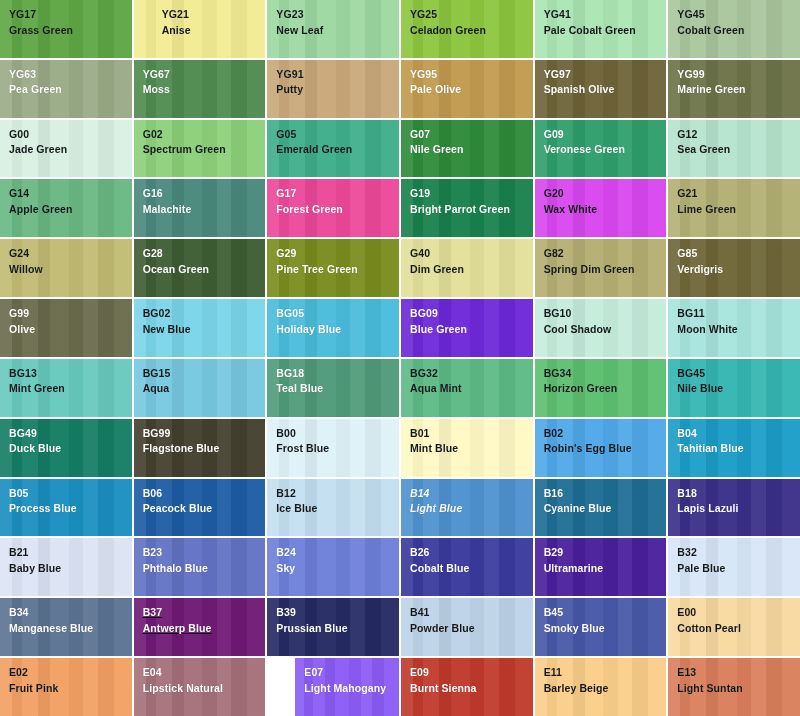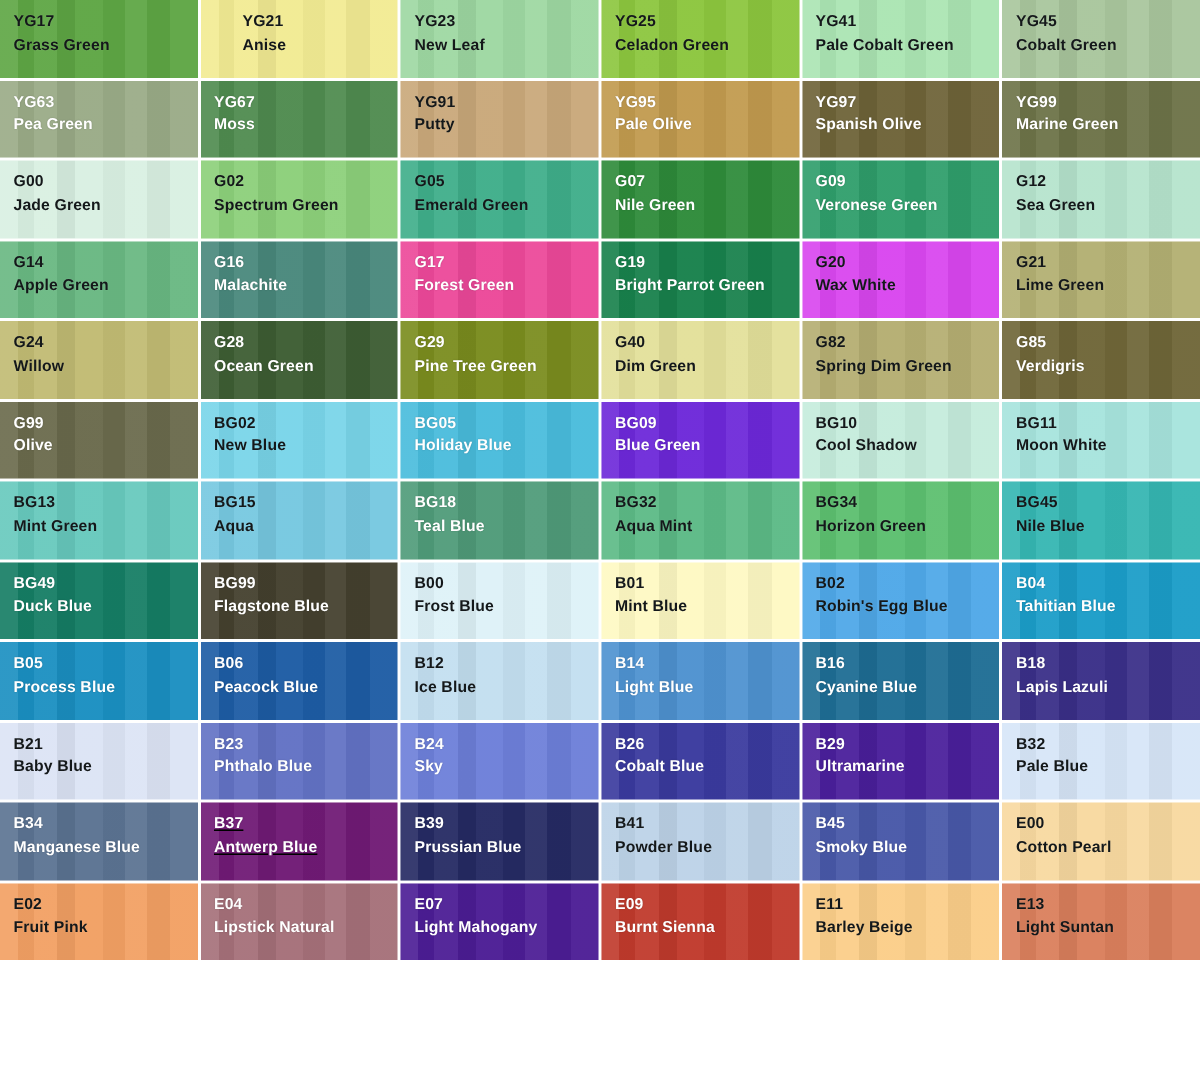--- a/index.html
+++ b/index.html
@@ -12,21 +12,21 @@
     width: 800px;
     height: 716px;
     font-family: "Liberation Sans", "DejaVu Sans", sans-serif;
     overflow: hidden;
   }
   #swatch-grid {
     display: grid;
     grid-template-columns: repeat(6, 1fr);
     grid-template-rows: repeat(12, 1fr);
     width: 800px;
-    height: 640px;
+    height: 716px;
     gap: 2px 2px;
     background: #ffffff;
     box-sizing: border-box;
   }
   .swatch {
     position: relative;
     overflow: hidden;
     padding: 9px 0 0 9px;
     box-sizing: border-box;
     line-height: 1.0;
@@ -432,21 +432,21 @@
         <span class="name">Peacock Blue</span>
       </div>
     </div>
     <div class="swatch" style="background: rgb(195, 223, 240);">
       <div class="bands"></div>
       <div class="txt dark-text">
         <span class="code">B12</span>
         <span class="name">Ice Blue</span>
       </div>
     </div>
-    <div class="swatch" style="background: rgb(78, 146, 208);">
+    <div class="swatch" style="background: rgb(78, 146, 208); font-style: italic;">
       <div class="bands"></div>
       <div class="txt light-text">
         <span class="code">B14</span>
         <span class="name">Light Blue</span>
       </div>
     </div>
     <div class="swatch" style="background: rgb(30, 109, 148);">
       <div class="bands"></div>
       <div class="txt light-text">
         <span class="code">B16</span>
@@ -551,21 +551,21 @@
         <span class="name">Fruit Pink</span>
       </div>
     </div>
     <div class="swatch" style="background: rgb(165, 112, 121);">
       <div class="bands"></div>
       <div class="txt light-text">
         <span class="code">E04</span>
         <span class="name">Lipstick Natural</span>
       </div>
     </div>
-    <div class="swatch" style="background: #4c1d95;">
+    <div class="swatch" style="background: #8b5cf6; margin-left: 28px;">
       <div class="bands"></div>
       <div class="txt light-text">
         <span class="code">E07</span>
         <span class="name">Light Mahogany</span>
       </div>
     </div>
     <div class="swatch" style="background: rgb(192, 58, 44);">
       <div class="bands"></div>
       <div class="txt light-text">
         <span class="code">E09</span>

